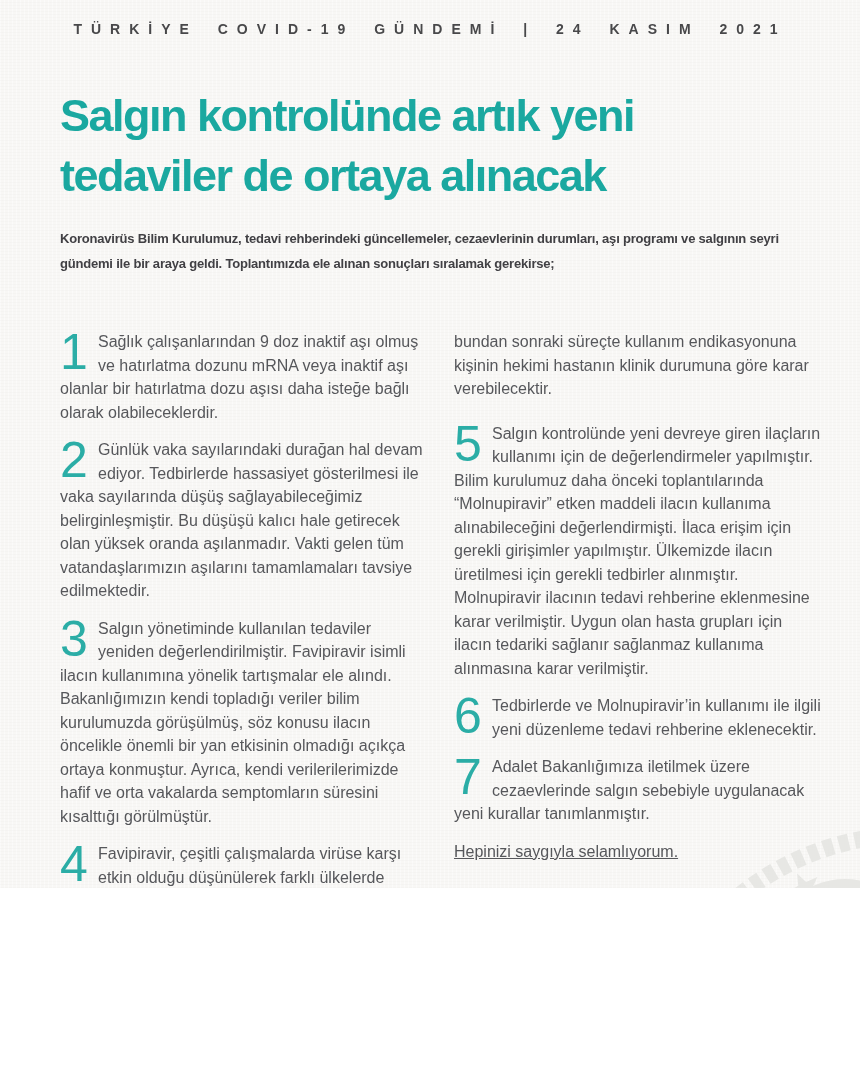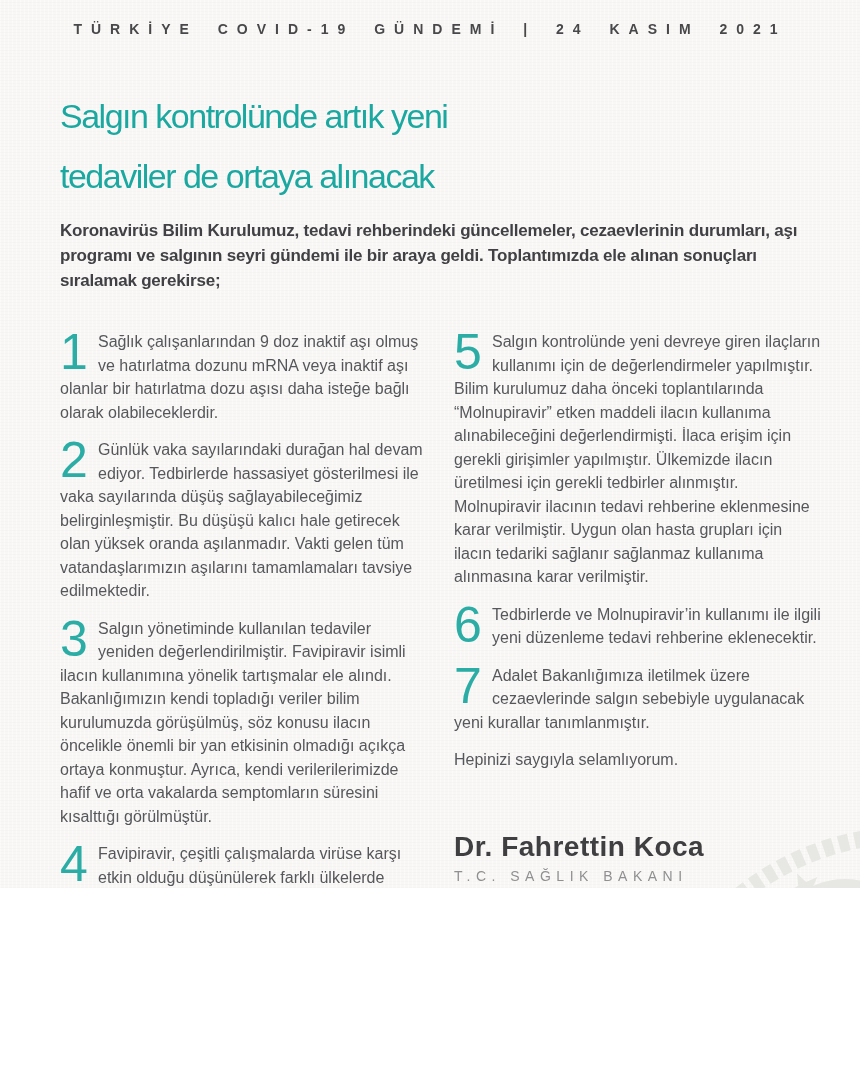--- a/index.html
+++ b/index.html
@@ -18,28 +18,28 @@
     position:absolute;top:21px;left:0;width:100%;
     text-align:center;
     font-size:14px;font-weight:bold;
     letter-spacing:9px;word-spacing:7px;
     color:#48484a;
     white-space:nowrap;
   }
   .title{
     position:absolute;top:86px;left:60px;
     color:#1aa8a0;
-    font-weight:normal;
-    font-size:34px;line-height:60px;
+    font-weight:bold;
+    font-size:45px;line-height:60px;
     letter-spacing:-1.5px;
   }
   .title div{white-space:nowrap;}
   .intro{
-    position:absolute;top:218px;left:60px;width:745px;
-    font-size:17px;font-weight:bold;line-height:25px;
+    position:absolute;top:226px;left:60px;width:745px;
+    font-size:13px;font-weight:bold;line-height:25px;
     letter-spacing:-0.2px;
     color:#414044;
   }
   .columns{
     position:absolute;top:330px;left:60px;
     width:762px;
     display:flex;gap:26px;
   }
   .col{width:368px;}
   .item{
@@ -53,21 +53,21 @@
     width:38px;height:46px;
     font-size:50px;line-height:45px;
     letter-spacing:-2px;
     color:#2bada6;
   }
   .cont{
     margin:0 0 21px 0;
     font-size:16px;line-height:23.5px;color:#56575b;
   }
   .closing{
-    font-size:16px;line-height:23px;color:#56575b;
+    font-size:16px;line-height:23px;color:#56575b;text-decoration:underline;
   }
   .signature{margin-top:60px;position:relative;z-index:2;}
   .sig-name{
     font-size:28px;font-weight:bold;color:#3f3f41;letter-spacing:0.5px;
   }
   .sig-title{
     margin-top:5px;
     font-size:14px;letter-spacing:5.5px;color:#909092;
   }
   .watermark{
@@ -105,20 +105,21 @@
         <span class="num">3</span><span class="item-text">Salgın yönetiminde kullanılan tedaviler yeniden değerlendirilmiştir. Favipiravir isimli ilacın kullanımına yönelik tartışmalar ele alındı. Bakanlığımızın kendi topladığı veriler bilim kurulumuzda görüşülmüş, söz konusu ilacın öncelikle önemli bir yan etkisinin olmadığı açıkça ortaya konmuştur. Ayrıca, kendi verilerilerimizde hafif ve orta vakalarda semptomların süresini kısalttığı görülmüştür.</span>
       </div>
 
       <div class="item">
         <span class="num">4</span><span class="item-text">Favipiravir, çeşitli çalışmalarda virüse karşı etkin olduğu düşünülerek farklı ülkelerde özellikle ayaktan hastalarda ve belli hasta gruplarında kullanılmıştır. Kullanılan hasta gruplarındaki gerçek yaşam verileri değerlendirildiğinde etkinliği ile ilgili çıkan sonuçlara göre, daha önce belirtilen kullanımın da kaldırılarak</span>
       </div>
 
     </div>
     <div class="col">
 
+      <p class="cont">bundan sonraki süreçte kullanım endikasyonuna kişinin hekimi hastanın klinik durumuna göre karar verebilecektir.</p>
 
       <div class="item">
         <span class="num">5</span><span class="item-text">Salgın kontrolünde yeni devreye giren ilaçların kullanımı için de değerlendirmeler yapılmıştır. Bilim kurulumuz daha önceki toplantılarında “Molnupiravir” etken maddeli ilacın kullanıma alınabileceğini değerlendirmişti. İlaca erişim için gerekli girişimler yapılmıştır. Ülkemizde ilacın üretilmesi için gerekli tedbirler alınmıştır. Molnupiravir ilacının tedavi rehberine eklenmesine karar verilmiştir. Uygun olan hasta grupları için ilacın tedariki sağlanır sağlanmaz kullanıma alınmasına karar verilmiştir.</span>
       </div>
 
       <div class="item">
         <span class="num">6</span><span class="item-text">Tedbirlerde ve Molnupiravir’in kullanımı ile ilgili yeni düzenleme tedavi rehberine eklenecektir.</span>
       </div>
 
       <div class="item">

